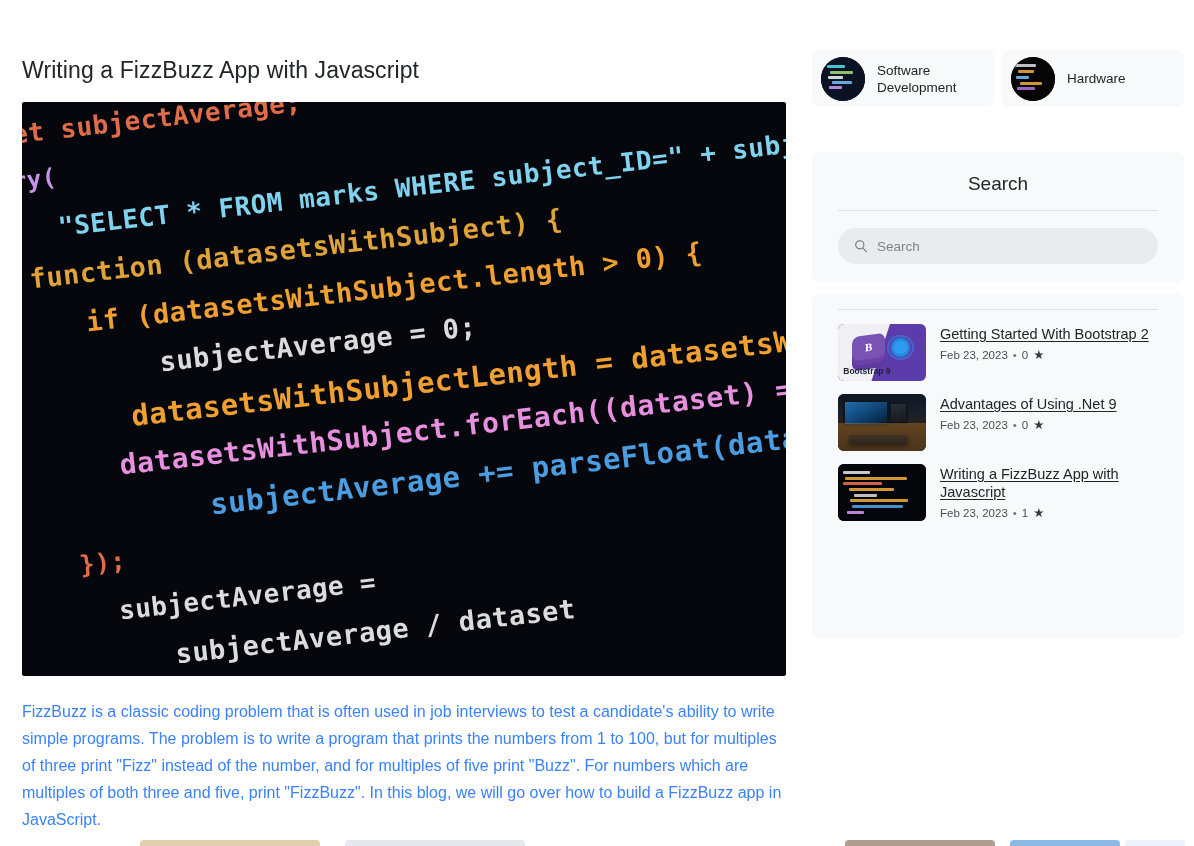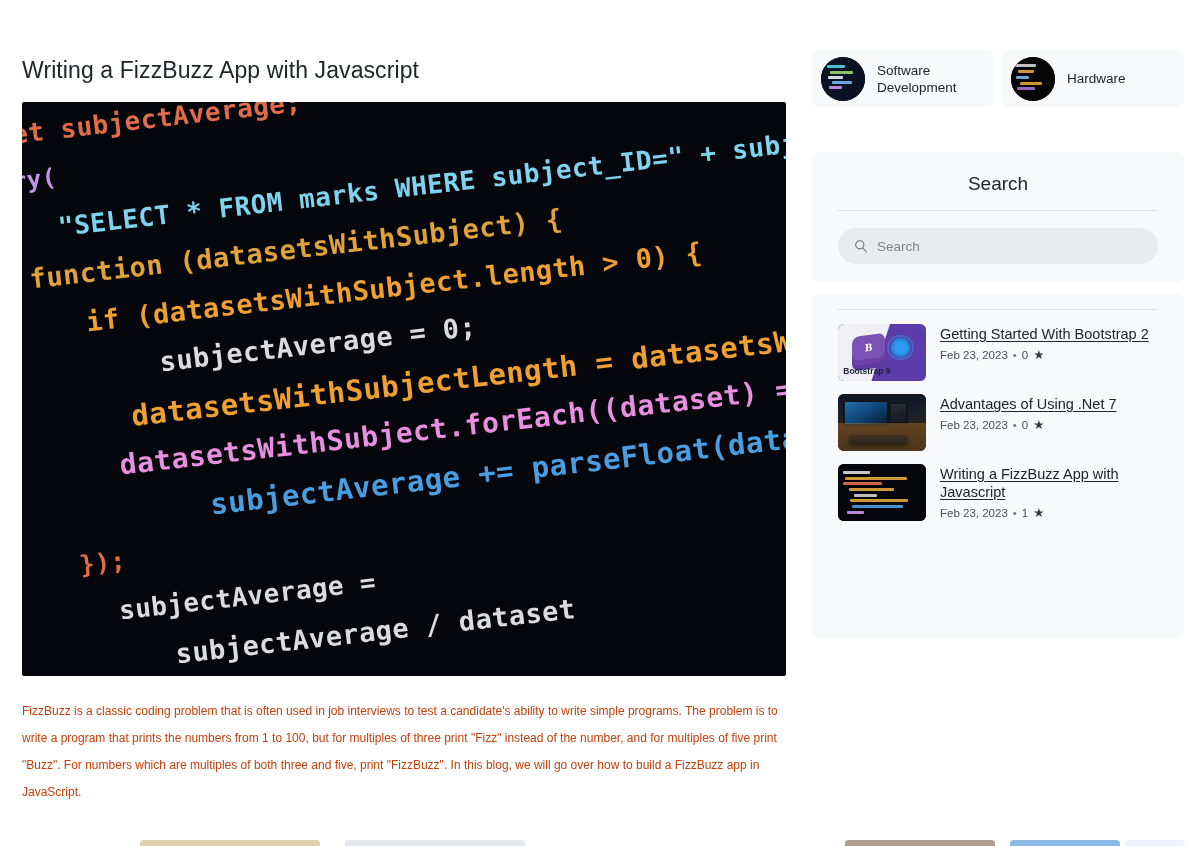--- a/index.html
+++ b/index.html
@@ -43,23 +43,23 @@
     height: 574px;
     border-radius: 3px;
     overflow: hidden;
     position: relative;
     background: #000;
   }
   .hero-img { position: absolute; inset: 0; }
 
   .post-body {
     margin-top: 22px;
-    font-size: 12px;
+    font-size: 16px;
     line-height: 27px;
-    color: #c2410c;
+    color: #3b82f6;
     width: 762px;
   }
 
   
   .next-strip {
     position: absolute;
     left: 0; top: 840px;
     width: 1194px; height: 6px;
     overflow: hidden;
   }
@@ -391,21 +391,21 @@
         <div class="pop-item">
           <div class="pop-thumb">
             <div class="desk">
               <div class="mon"></div>
               <div class="mon2"></div>
               <div class="kb"></div>
               <div class="glow"></div>
             </div>
           </div>
           <div class="pop-meta-col">
-            <a class="pop-link">Advantages of Using .Net 7</a>
+            <a class="pop-link">Advantages of Using .Net 9</a>
             <div class="pop-sub">
               <span>Feb 23, 2023</span>
               <span class="dot">•</span>
               <span>0</span>
               <span class="star">★</span>
             </div>
           </div>
         </div>
 
         <div class="pop-item">

